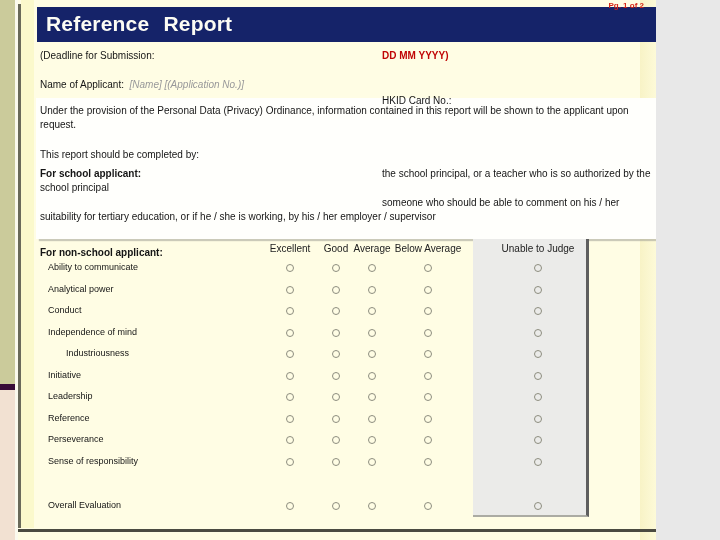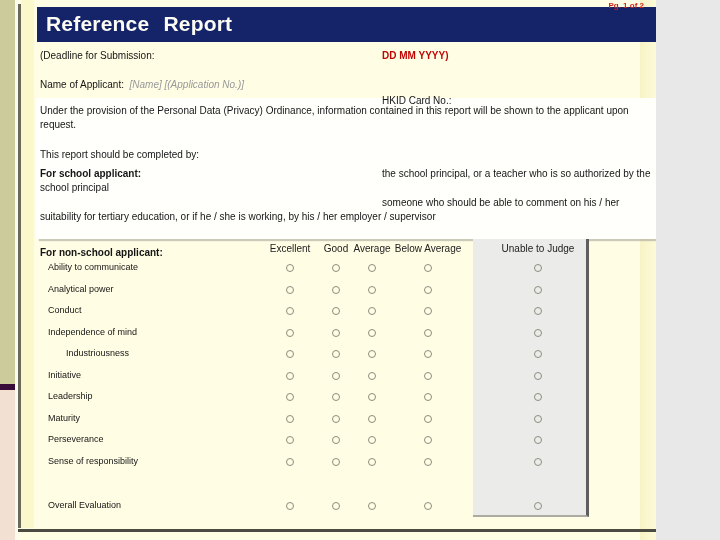--- a/index.html
+++ b/index.html
@@ -123,21 +123,21 @@
       <span class="radio" style="left: 332px; top: 371.5px;"></span>
       <span class="radio" style="left: 368px; top: 371.5px;"></span>
       <span class="radio" style="left: 424px; top: 371.5px;"></span>
       <span class="radio" style="left: 534px; top: 371.5px;"></span>
       <div class="row-label" style="left: 48px; top: 391px;">Leadership</div>
       <span class="radio" style="left: 286px; top: 393px;"></span>
       <span class="radio" style="left: 332px; top: 393px;"></span>
       <span class="radio" style="left: 368px; top: 393px;"></span>
       <span class="radio" style="left: 424px; top: 393px;"></span>
       <span class="radio" style="left: 534px; top: 393px;"></span>
-      <div class="row-label" style="left: 48px; top: 412.5px;">Maturity</div>
+      <div class="row-label" style="left: 48px; top: 412.5px;">Reference</div>
       <span class="radio" style="left: 286px; top: 414.5px;"></span>
       <span class="radio" style="left: 332px; top: 414.5px;"></span>
       <span class="radio" style="left: 368px; top: 414.5px;"></span>
       <span class="radio" style="left: 424px; top: 414.5px;"></span>
       <span class="radio" style="left: 534px; top: 414.5px;"></span>
       <div class="row-label" style="left: 48px; top: 434px;">Perseverance</div>
       <span class="radio" style="left: 286px; top: 436px;"></span>
       <span class="radio" style="left: 332px; top: 436px;"></span>
       <span class="radio" style="left: 368px; top: 436px;"></span>
       <span class="radio" style="left: 424px; top: 436px;"></span>

